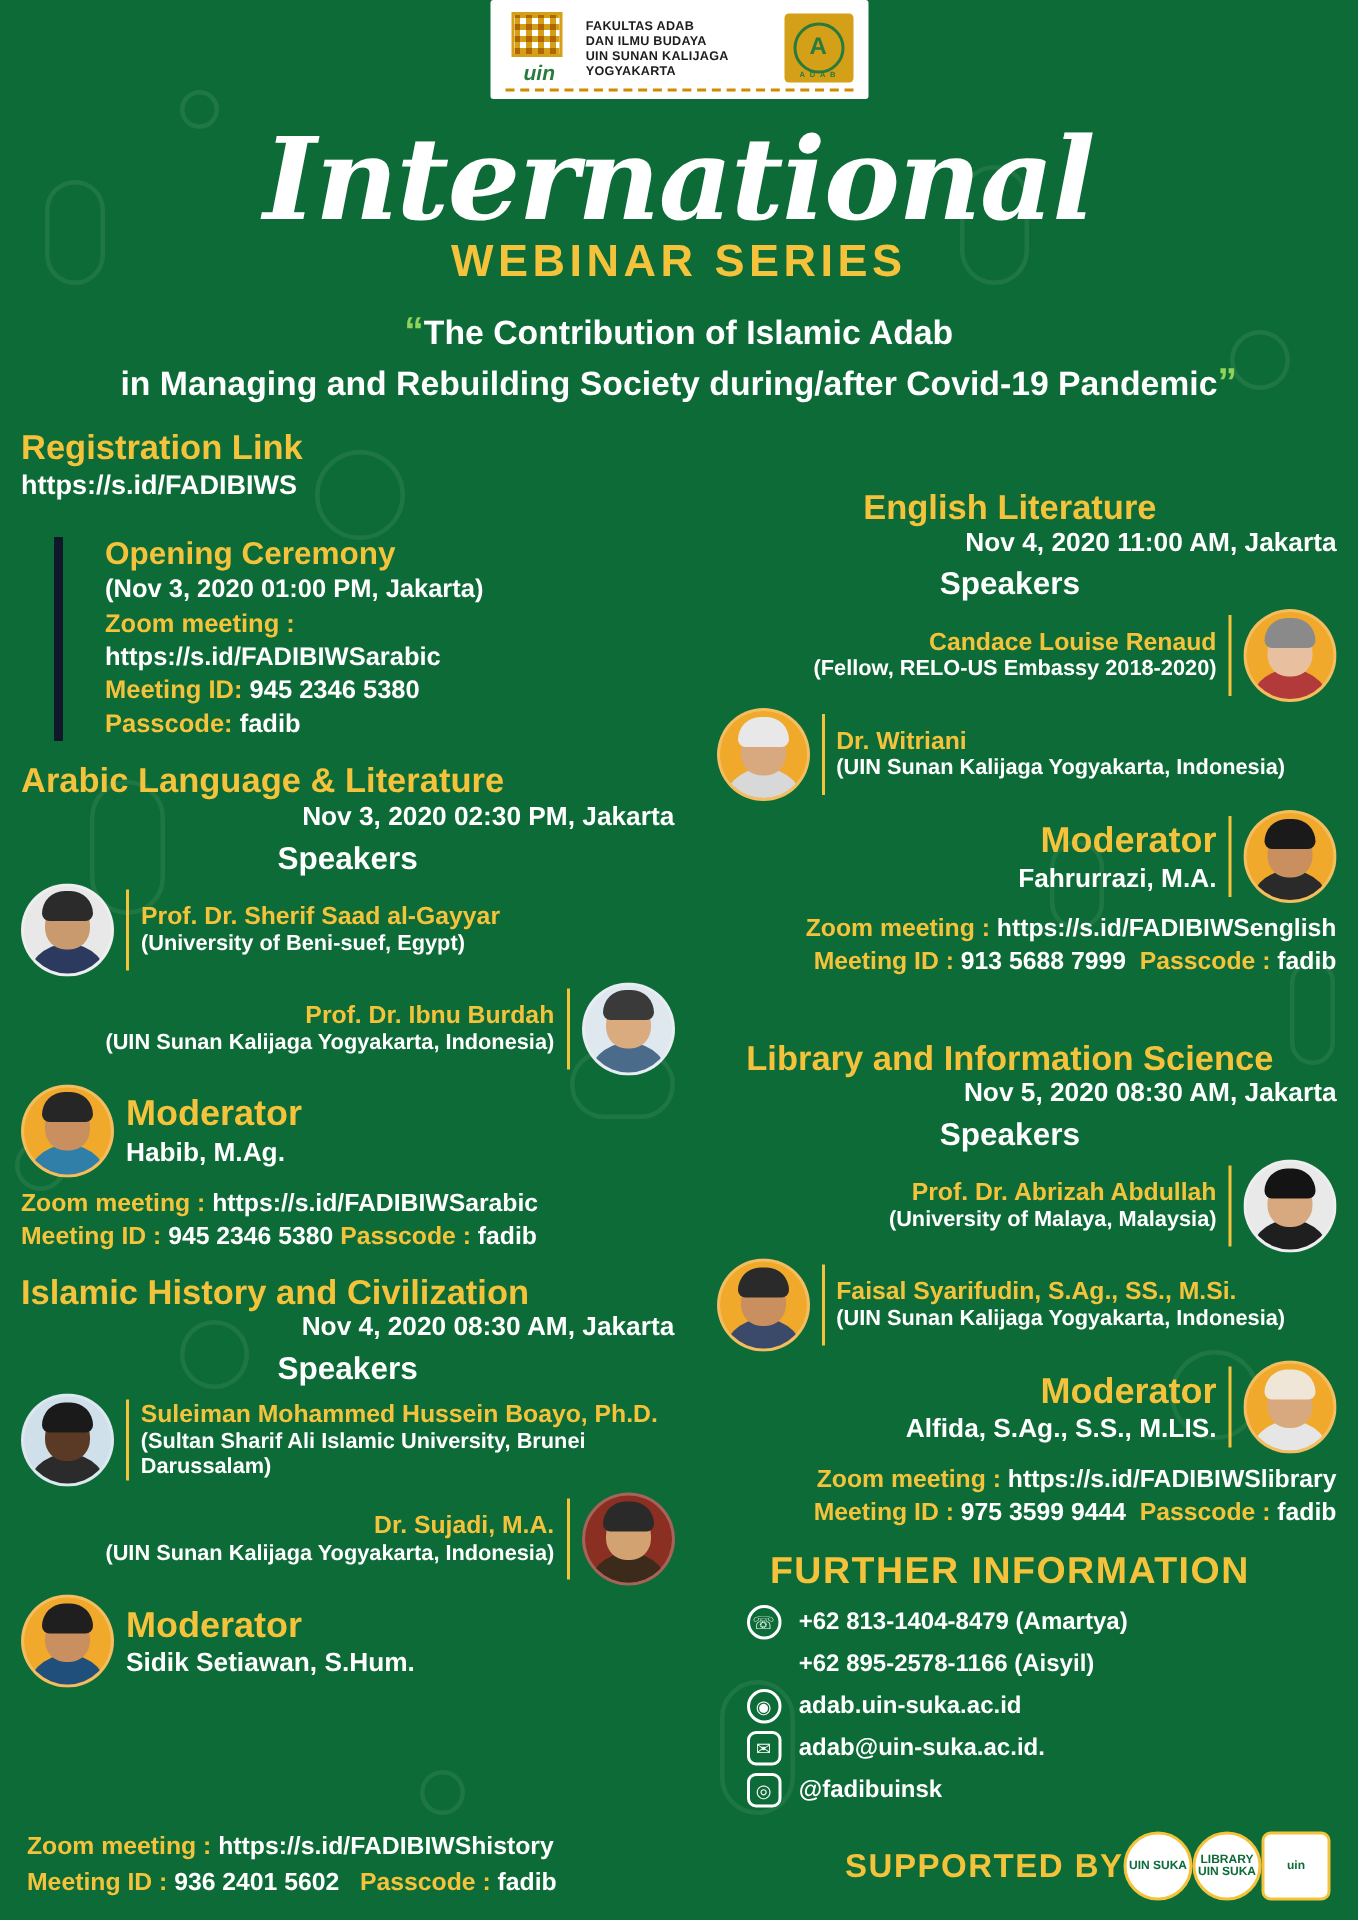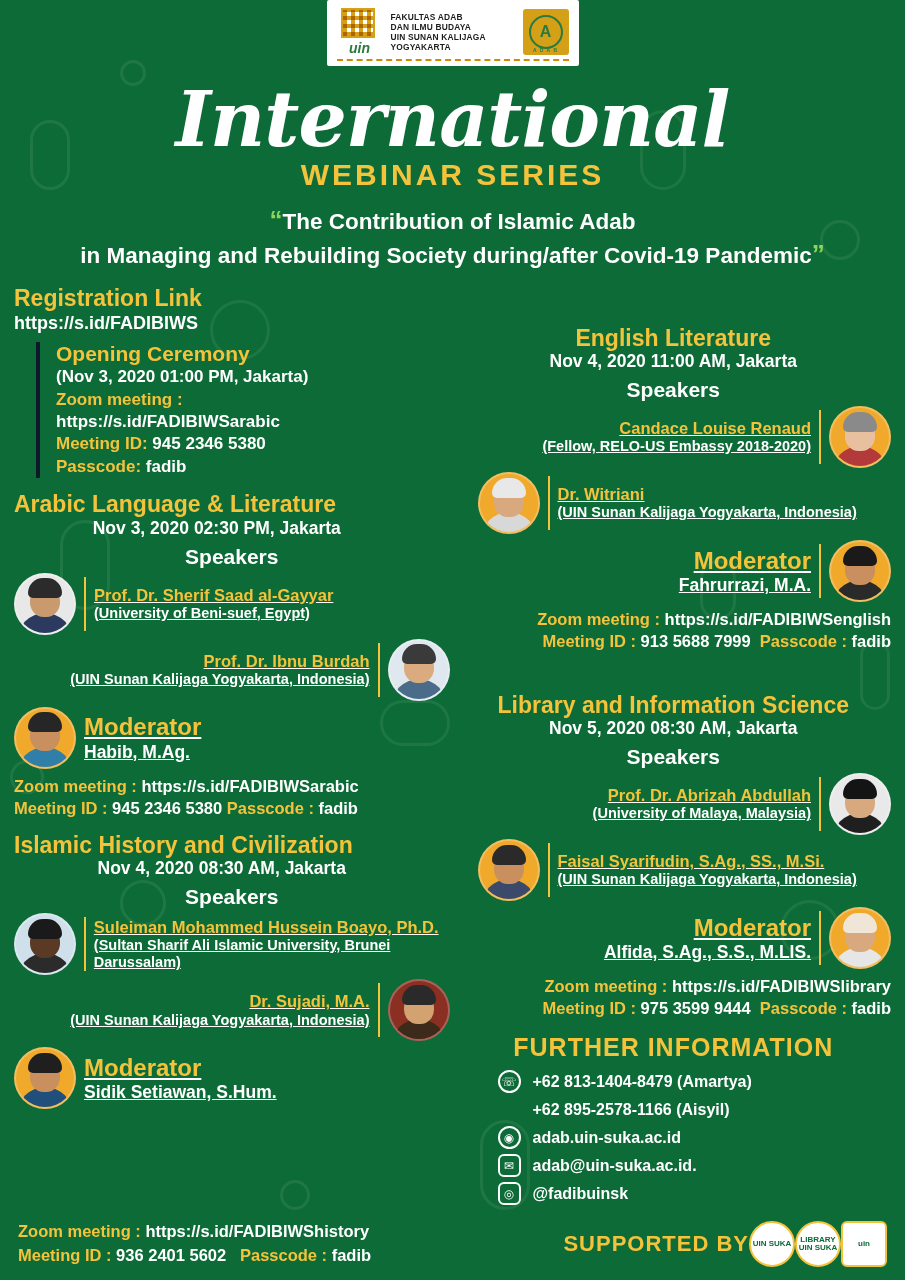--- a/index.html
+++ b/index.html
@@ -113,39 +113,39 @@
   }
   .quote-mark{ color:#8fd35a; font-size:26px; font-weight:bold; }
 
   
   .columns { display:flex; margin-top:14px; padding: 0 14px; gap: 6px; }
   .col { width: 50%; }
 
   .sect-title { color:#f5c33b; font-size:23px; font-weight:bold; line-height:1.1; }
   .sect-title.center { text-align:center;margin-top:40px; }
   .sect-date { font-size:17.5px; font-weight:bold; }
-  .sect-date.center { text-align:center; }
+  .sect-date.center { text-align:right; }
 
   .link-plain { font-size:18px; font-weight:bold; margin-top:2px; }
 
   .speakers-hd { text-align:center; color:#ffffff; font-size:21px; font-weight:bold; margin-top:6px; }
 
   .opening-box {
-    border-left:4px solid #0f172a;
-    margin: 8px 0 0 22px;
-    padding-left: 16px;
+    border-left:6px solid #0f172a;
+    margin: 24px 0 0 22px;
+    padding-left: 28px;
   }
   .opening-box .h { color:#f5c33b; font-size:21px; font-weight:bold; }
   .opening-box .l { font-size:17px; font-weight:bold; line-height:1.32; }
   .gold { color:#f5c33b; }
 
   .row { display:flex; align-items:center; gap:8px; margin-top:4px; }
   .row.right { justify-content:flex-end; }
   .row.left { justify-content:flex-start; }
-  .txtblock { font-size:15.5px; font-weight:bold; line-height:1.22;text-decoration:underline; }
+  .txtblock { font-size:15.5px; font-weight:bold; line-height:1.22; }
   .txtblock .name { color:#f5c33b; font-size:16.5px; }
   .txtblock .aff { color:#ffffff; font-size:14.5px; }
   .ta-r { text-align:right; }
   .ta-l { text-align:left; }
 
   .avatar {
     width:62px;height:62px;border-radius:50%;
     flex:0 0 62px;
     border:2px solid rgba(255,255,255,.25);
     position:relative; overflow:hidden;

